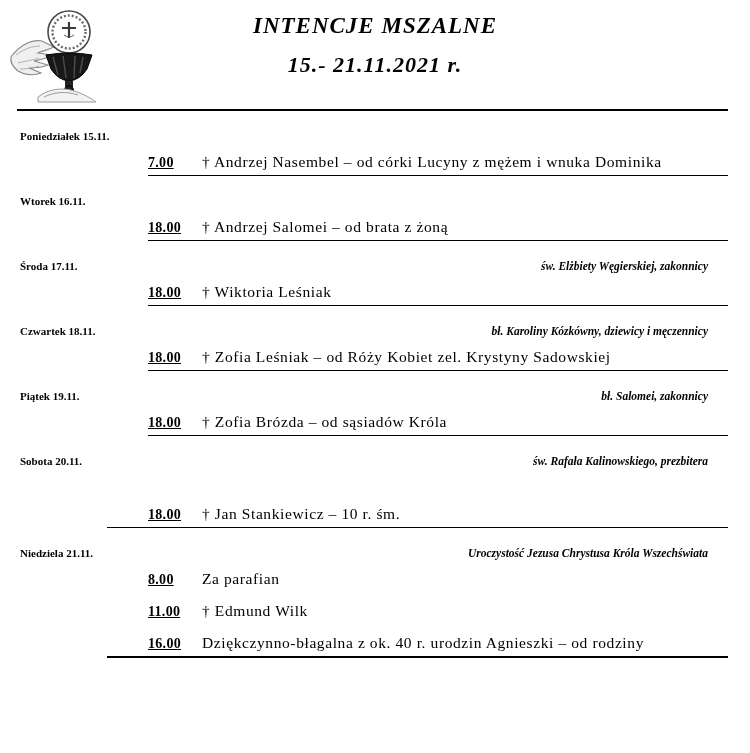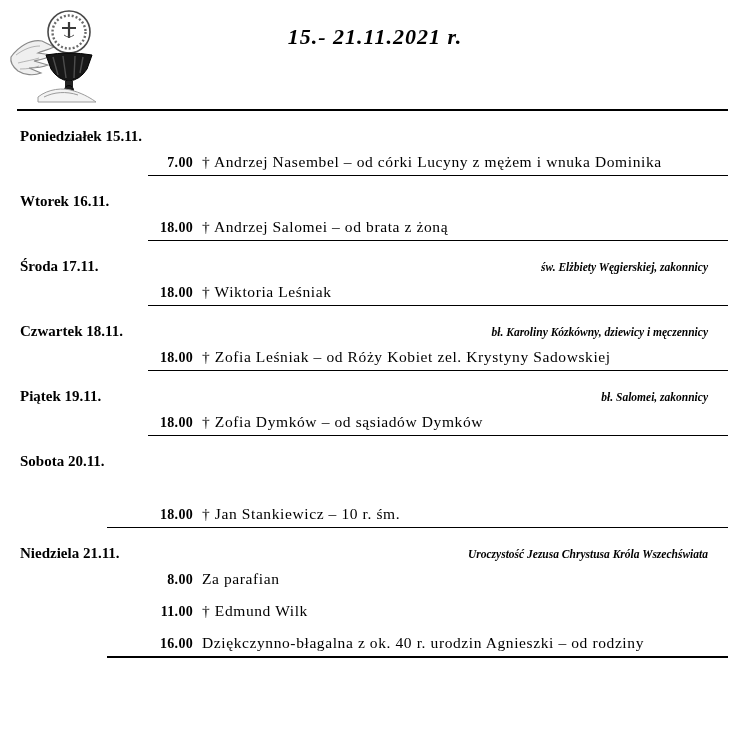--- a/index.html
+++ b/index.html
@@ -26,39 +26,39 @@
     position:absolute;left:17px;top:109px;width:711px;height:0;
     border-top:2px solid #000;
   }
   
   .schedule{position:absolute;left:0;top:111px;width:750px;}
   .day-heading{
     margin:16px 28px 0 20px;
     display:flex;justify-content:space-between;align-items:baseline;
     height:18px;line-height:18px;
   }
-  .day-name{font-weight:bold;font-size:15px;white-space:nowrap;}
+  .day-name{font-weight:bold;font-size:11px;white-space:nowrap;}
   .day-feast{
     font-weight:bold;font-style:italic;font-size:11.5px;
     white-space:nowrap;margin-right:14px;
   }
   .mass-row{
     margin:9px 22px 0 148px;
     padding:0 0 4px 0;
     display:flex;align-items:baseline;
     line-height:16px;white-space:nowrap;
   }
   .mass-row + .mass-row{margin-top:11px;}
   .mass-row.underline{border-bottom:1.5px solid #000;}
   .mass-row.thick{border-bottom-width:2.5px;}
   .mass-row.wide{margin-left:107px;padding-left:41px;}
   .mass-row.extra-gap{margin-top:36px;}
   .mass-time{
     font-weight:bold;font-size:14px;width:45px;flex:none;
-    text-align:right;letter-spacing:0.3px;
+    letter-spacing:0.3px;text-decoration:underline;
   }
   .mass-text{font-size:15.5px;margin-left:9px;letter-spacing:0.6px;text-align:center;}
 </style>
 </head>
 <body>
 
 <div class="page">
 
   <svg class="logo" viewBox="0 0 108 98" xmlns="http://www.w3.org/2000/svg" aria-hidden="true">
 
@@ -87,20 +87,21 @@
       <path d="M44,96 L79,96" stroke="#111" stroke-width="2"></path>
     </g>
 
     <g stroke="#9b9b9b" stroke-width="1" fill="#f3f3f3">
       <path d="M30,92 C40,84 55,82 66,86 C76,89 84,94 88,97 L30,97 Z"></path>
       <path d="M36,92 C46,87 58,86 70,90" fill="none"></path>
     </g>
   </svg>
 
   <div class="titles">
+    <div class="title-line1">INTENCJE MSZALNE</div>
     <div class="title-line2">15.- 21.11.2021 r.</div>
   </div>
 
   <div class="top-rule"></div>
 
   <div class="schedule">
       <div class="day-heading">
         <span class="day-name">Poniedziałek 15.11.</span>
       </div>
       <div class="mass-row underline">
@@ -129,24 +130,25 @@
       <div class="mass-row underline">
         <span class="mass-time">18.00</span>
         <span class="mass-text">† Zofia Leśniak – od Róży Kobiet zel. Krystyny Sadowskiej</span>
       </div>
       <div class="day-heading">
         <span class="day-name">Piątek 19.11.</span>
         <span class="day-feast">bł. Salomei, zakonnicy</span>
       </div>
       <div class="mass-row underline">
         <span class="mass-time">18.00</span>
-        <span class="mass-text">† Zofia Dymków – od sąsiadów Dymków</span>
+        <span class="mass-text">† Zofia Brózda – od sąsiadów Króla</span>
       </div>
       <div class="day-heading">
         <span class="day-name">Sobota 20.11.</span>
+        <span class="day-feast">św. Rafała Kalinowskiego, prezbitera</span>
       </div>
       <div class="mass-row underline wide extra-gap">
         <span class="mass-time">18.00</span>
         <span class="mass-text">† Jan Stankiewicz – 10 r. śm.</span>
       </div>
       <div class="day-heading">
         <span class="day-name">Niedziela 21.11.</span>
         <span class="day-feast">Uroczystość Jezusa Chrystusa Króla Wszechświata</span>
       </div>
       <div class="mass-row wide">

